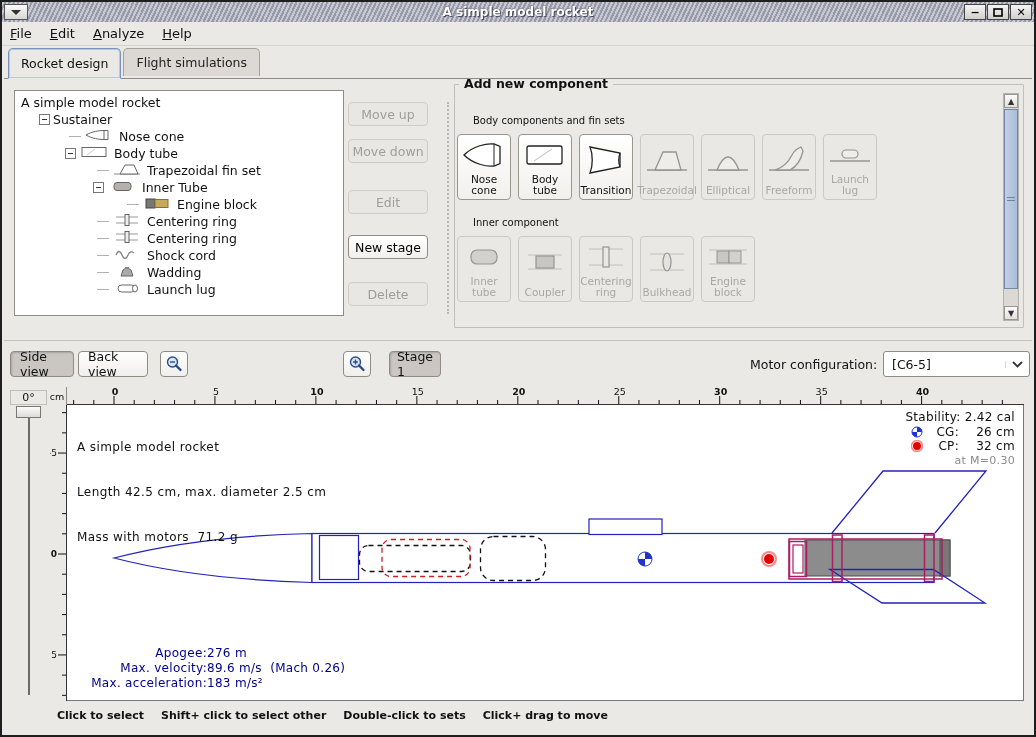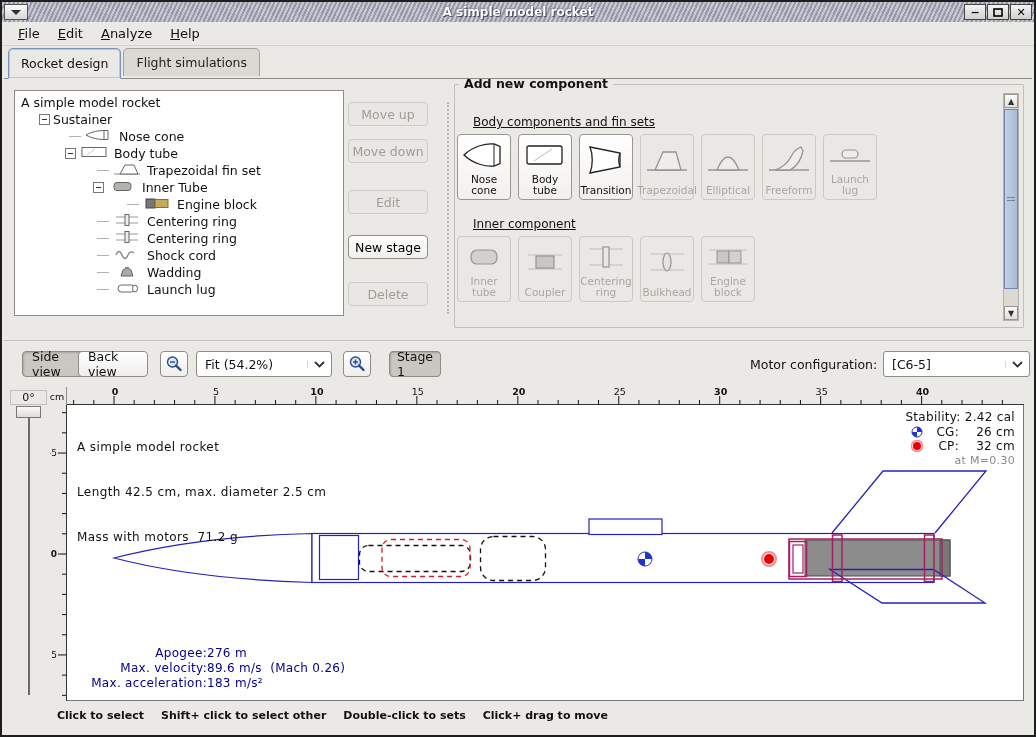--- a/index.html
+++ b/index.html
@@ -25,21 +25,21 @@
   }
   .win-controls{ position:absolute; right:2px; top:2px; display:flex; gap:1px; }
   .win-controls .wbtn{
     width:22px; height:16px; background:linear-gradient(#f4f4f4,#d2d0cc);
     border:1px solid #444; display:flex; align-items:center; justify-content:center;
     font-size:11px; font-weight:bold; color:#000;
   }
   
   .menubar{
     position:absolute; left:0; top:20px; right:0; height:24px; background:#ebe9e6;
-    display:flex; align-items:center; gap:2px; padding-left:8px; font-size:13px;
+    display:flex; align-items:center; gap:2px; font-size:13px;
     border-bottom:1px solid #d6d3cf;
   }
   .menu-item{ padding:2px 8px; }
   
   .tabs{ position:absolute; left:6px; top:46px; height:31px; display:flex; align-items:flex-start; gap:2px; z-index:3;}
   .tab{ border-radius:5px 5px 0 0; padding:5px 12px 6px; font-size:12.5px; }
   .tab.active{
     background:#ebe9e6; border:1px solid #7a93bd; border-bottom:1px solid #ebe9e6;
     box-shadow:0 0 0 1px #b9c7de inset; height:31px; display:flex; align-items:center;
   }
@@ -71,21 +71,21 @@
   .dotsep{ position:absolute; left:445px; top:100px; height:212px; border-left:2px dotted #b9b6b1; }
   
   .group{
     position:absolute; left:452px; top:82px; width:570px; height:244px;
     border:1px solid #c2bfba; border-radius:1px;
   }
   .group-title{
     position:absolute; top:-9px; left:4px; background:#ebe9e6; padding:0 5px;
     font-weight:bold; font-size:12.5px;
   }
-  .section-label{ position:absolute; left:18px; font-size:12px;text-decoration:underline; }
+  .section-label{ position:absolute; left:18px; font-size:10px; }
   .comp-row{ position:absolute; left:2px; display:flex; gap:7px; }
   .comp-btn{
     width:54px; height:66px; border-radius:4px; display:flex; flex-direction:column;
     align-items:center; justify-content:flex-end; padding-bottom:3px;
   }
   .comp-btn.enabled{ background:linear-gradient(#ffffff,#f2f0ed); border:1px solid #9a978f; color:#111; }
   .comp-btn.disabled{ background:#eae8e4; border:1px solid #ccc9c4; color:#aaa7a2; }
   .comp-btn .cicon{ flex:1; display:flex; align-items:center; justify-content:center; }
   .comp-btn.disabled .cicon{ opacity:.42; filter:grayscale(1); }
   .comp-btn .clbl{ font-size:10.5px; line-height:11px; text-align:center; }
@@ -422,36 +422,28 @@
     <div class="sbar">
       <div class="sbtn" style="top:0">▲</div>
       <div class="sthumb">
           <div class="grip"></div>
         </div>
       <div class="sbtn" style="bottom:0">▼</div>
     </div>
   </div>
 
   <div class="toolbar-line"></div>
-  <div class="tbtn pressed" style="left:20px;width:64px">Side view</div>
+  <div class="tbtn pressed" style="left:8px;width:64px">Side view</div>
   <div class="tbtn" style="left:76px;width:70px">Back view</div>
   <div class="tbtn" style="left:158px;width:28px;padding:0">
     <svg width="18" height="18">
         <circle cx="7.5" cy="7" r="5" fill="#d9e6f5" stroke="#2a4a8a" stroke-width="1.4"></circle>
         <line x1="11" y1="10.5" x2="15.5" y2="15" stroke="#2a4a8a" stroke-width="2.4" stroke-linecap="round"></line>
         <line x1="5" y1="7" x2="10" y2="7" stroke="#2a4a8a" stroke-width="1.4"></line>
       </svg>
-  </div>
-  <div class="combo" style="left:194px;width:136px">
-    <div class="cval">Fit (54.2%)</div>
-    <div class="carr">
-        <svg width="11" height="7">
-          <polyline points="1,1 5.5,5.5 10,1" fill="none" stroke="#333" stroke-width="1.8"></polyline>
-        </svg>
-      </div>
   </div>
   <div class="tbtn" style="left:341px;width:28px;padding:0">
     <svg width="18" height="18">
         <circle cx="7.5" cy="7" r="5" fill="#d9e6f5" stroke="#2a4a8a" stroke-width="1.4"></circle>
         <line x1="11" y1="10.5" x2="15.5" y2="15" stroke="#2a4a8a" stroke-width="2.4" stroke-linecap="round"></line>
         <line x1="5" y1="7" x2="10" y2="7" stroke="#2a4a8a" stroke-width="1.4"></line>
         <line x1="7.5" y1="4.5" x2="7.5" y2="9.5" stroke="#2a4a8a" stroke-width="1.4"></line>
       </svg>
   </div>
   <div class="tbtn pressed" style="left:387px;width:52px">Stage 1</div>

